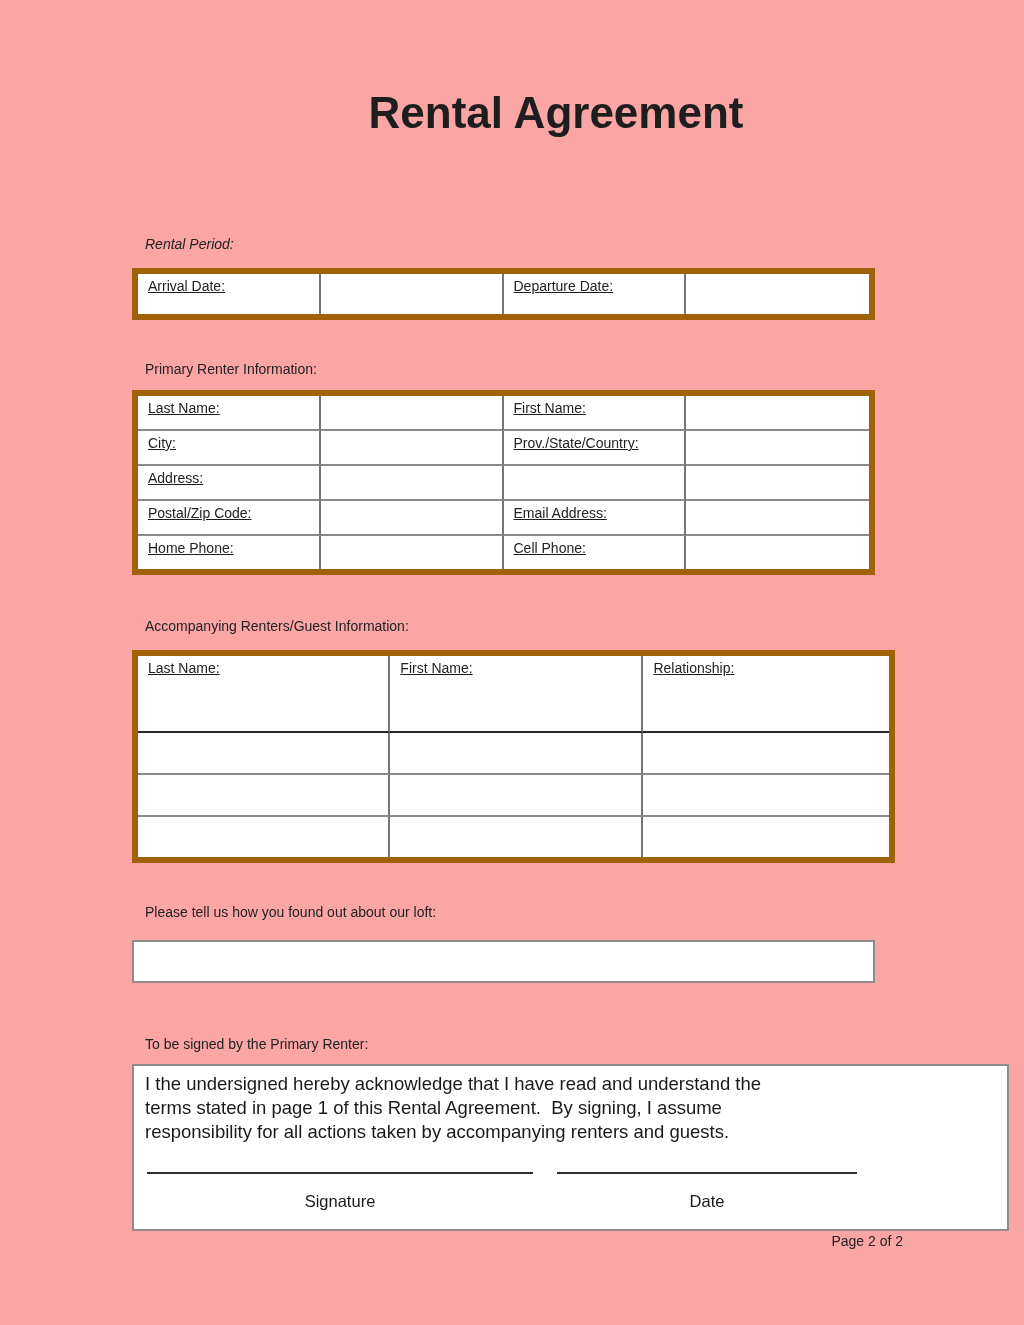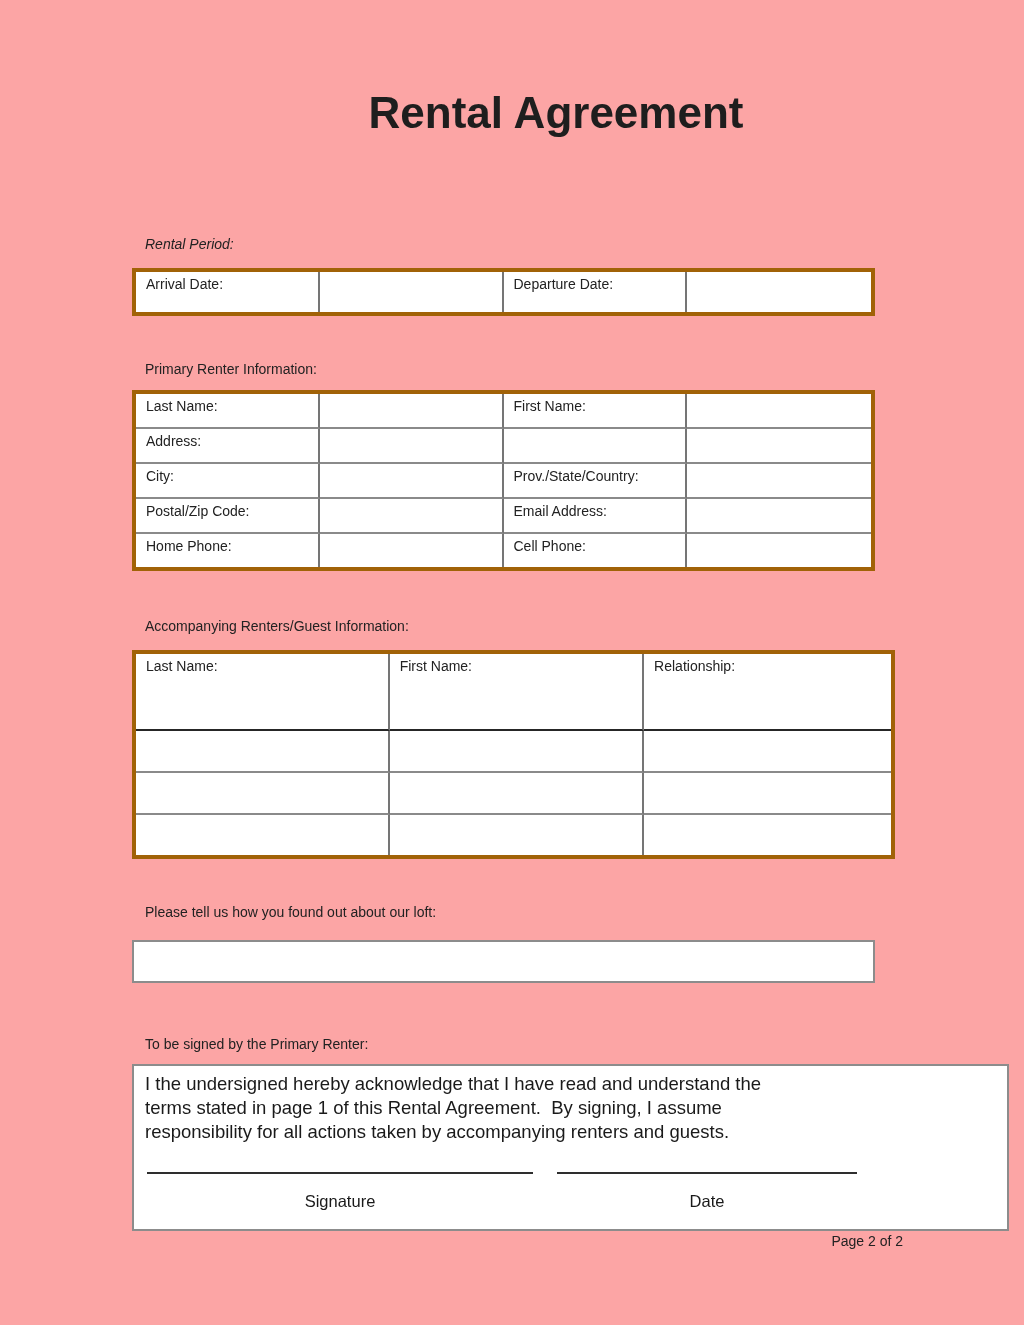--- a/index.html
+++ b/index.html
@@ -37,24 +37,25 @@
   }
 
   .section-label {
     font-size: 14px;
     color: #222222;
     white-space: nowrap;
   }
 
   table.formtable {
     border-spacing: 0;
-    border: 4px solid #a16207;
+    border: 6px solid #a16207;
     table-layout: fixed;
     box-sizing: border-box;
     background: #ffffff;
+    text-decoration: underline;
   }
   table.formtable td, table.formtable th {
     border-right: 2px solid #757575;
     border-bottom: 2px solid #8a8a8a;
     vertical-align: top;
     text-align: left;
     padding: 4px 4px 0 10px;
     font-size: 14px;
     font-weight: normal;
     color: #222222;
@@ -149,29 +150,29 @@
         <col style="width:25%">
       </colgroup>
     <tbody>
         <tr>
       <td>Last Name:</td>
       <td></td>
       <td>First Name:</td>
       <td></td>
     </tr>
     <tr>
+      <td>City:</td>
+      <td></td>
+      <td>Prov./State/Country:</td>
+      <td></td>
+    </tr>
+    <tr>
       <td>Address:</td>
       <td></td>
       <td></td>
-      <td></td>
-    </tr>
-    <tr>
-      <td>City:</td>
-      <td></td>
-      <td>Prov./State/Country:</td>
       <td></td>
     </tr>
     <tr>
       <td>Postal/Zip Code:</td>
       <td></td>
       <td>Email Address:</td>
       <td></td>
     </tr>
     <tr>
       <td>Home Phone:</td>

